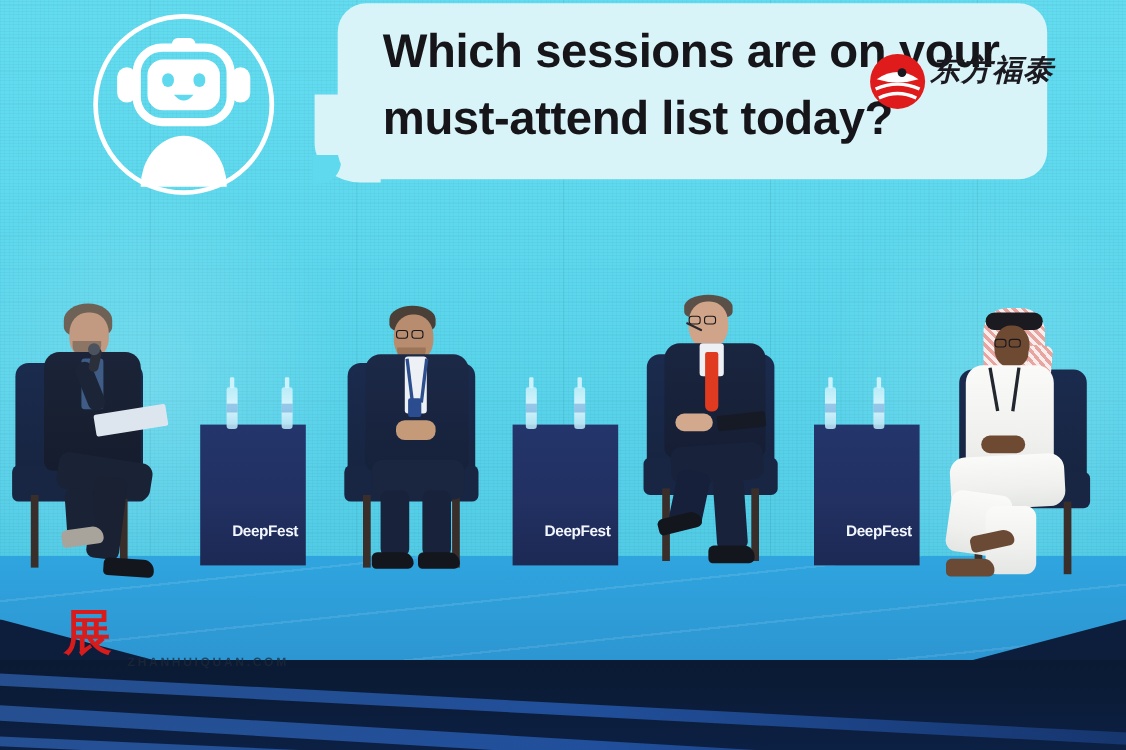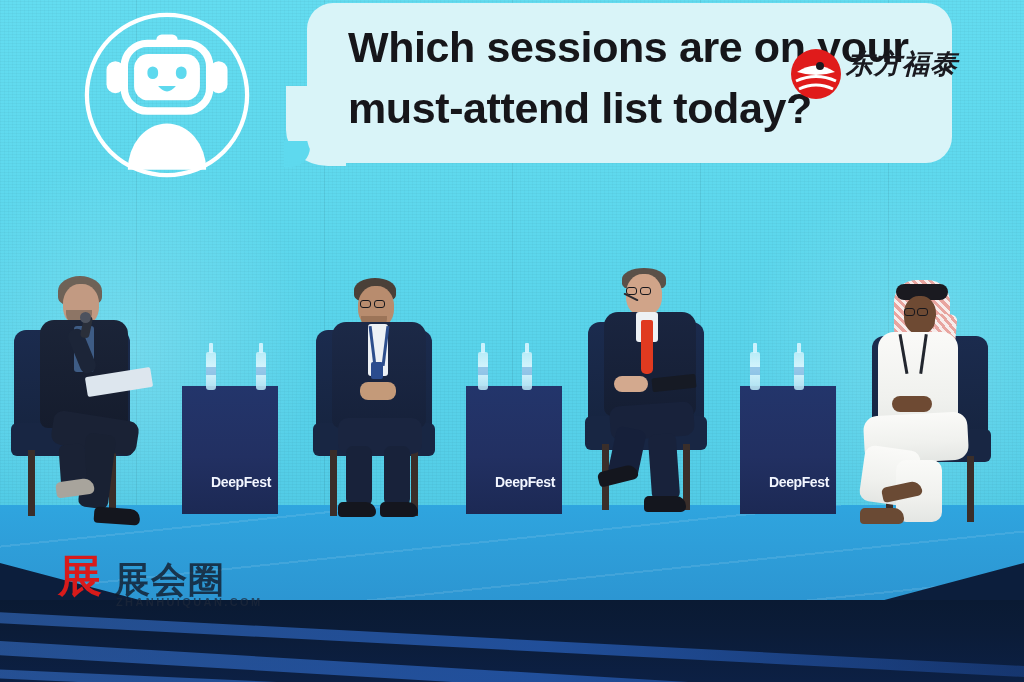--- a/index.html
+++ b/index.html
@@ -488,17 +488,16 @@
       <path d="M7 24 q19 -13 38 0 q-19 6 -38 0 z" fill="#FFFFFF"></path>
       <circle cx="30" cy="18" r="4" fill="#1A1A20"></circle>
       <path d="M6 33 q20 -9 40 0" fill="none" stroke="#FFFFFF" stroke-width="3"></path>
       <path d="M9 41 q17 -8 34 0" fill="none" stroke="#FFFFFF" stroke-width="3"></path>
     </svg>
     <div class="cn">东方福泰</div>
   </div>
 
   <div class="wm-zhq">
     <div class="zhq-mark">展</div>
-    <div class="zcn">展会圈</div>
     <div class="zen">ZHANHUIQUAN.COM</div>
   </div>
 
 </div>
 
 </body></html>

